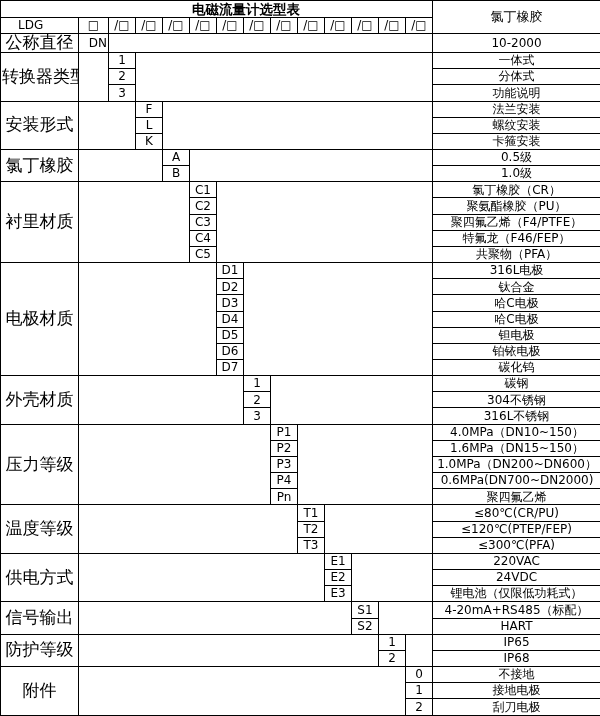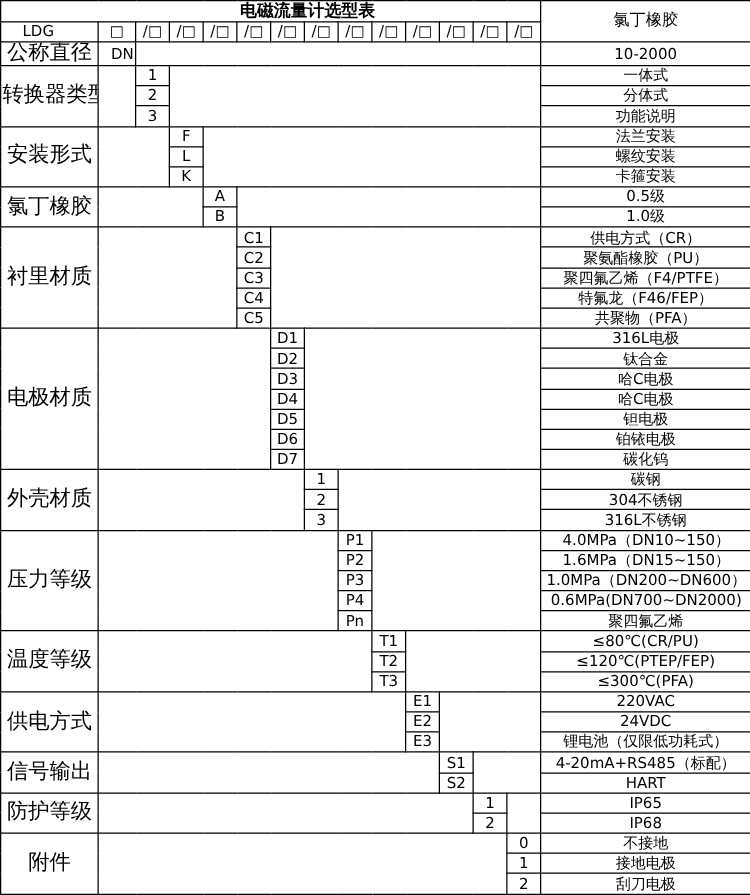--- a/index.html
+++ b/index.html
@@ -107,21 +107,21 @@
       </tr>
       <tr>
         <td>B</td>
         <td>1.0级</td>
       </tr>
       <tr>
         <td class="lbl" rowspan="5">衬里材质</td>
         <td class="spacer" colspan="4" rowspan="5"></td>
         <td>C1</td>
         <td class="spacer" colspan="8" rowspan="5"></td>
-        <td>供电方式（CR）</td>
+        <td>氯丁橡胶（CR）</td>
       </tr>
       <tr>
         <td>C2</td>
         <td>聚氨酯橡胶（PU）</td>
       </tr>
       <tr>
         <td>C3</td>
         <td>聚四氟乙烯（F4/PTFE）</td>
       </tr>
       <tr>

